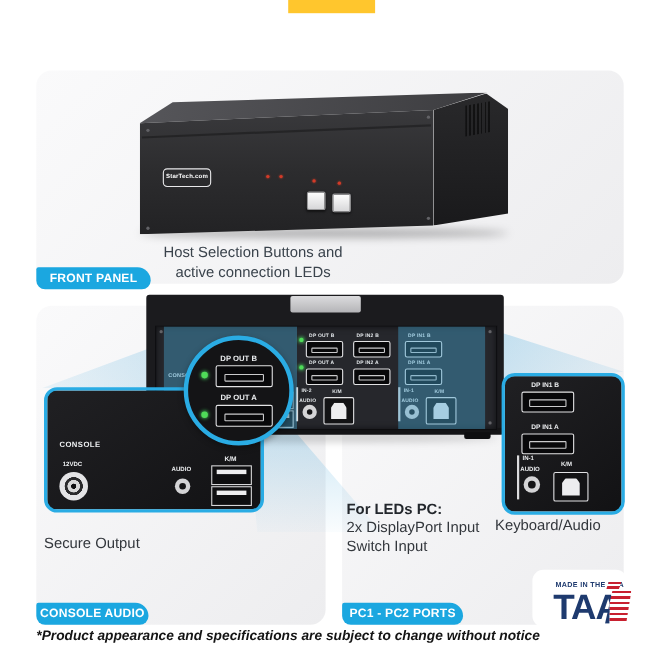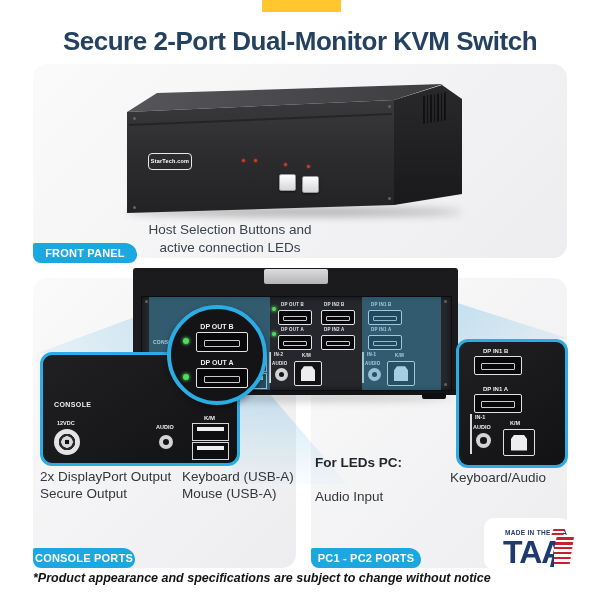--- a/index.html
+++ b/index.html
@@ -112,21 +112,20 @@
      clip-path:polygon(28% 0,100% 0,80% 100%,0 100%);border-left:4px solid #1e3a6e;}
 
   .footer{left:33px;top:571px;font-size:12.5px;font-style:italic;font-weight:600;color:#141414;}
 </style>
 </head>
 <body>
 
 <div class="stage">
 
   <div class="abs yellow-tab"></div>
-  <div class="abs title">Secure 2-Port Dual-Monitor KVM Switch</div>
 
   <div class="abs card card1"></div>
   <div class="abs card card2"></div>
   <div class="abs card card3"></div>
 
   <div class="abs beam beam-left"></div>
   <div class="abs beam beam-right"></div>
   <div class="abs beam beam-mid"></div>
 
   <div class="abs front-product">
@@ -238,35 +237,31 @@
   <div class="abs magnifier">
     <div class="abs clabel" style="left:0;top:14px;width:100%;text-align:center;font-size:7px;">DP OUT B</div>
     <div class="abs gled" style="left:12px;top:29px;width:6px;height:6px;"></div>
     <div class="abs dp" style="left:25px;top:23px;width:50px;height:18px;border-width:1.5px;"></div>
     <div class="abs clabel" style="left:0;top:50px;width:100%;text-align:center;font-size:7px;">DP OUT A</div>
     <div class="abs gled" style="left:12px;top:65px;width:6px;height:6px;"></div>
     <div class="abs dp" style="left:25px;top:59px;width:50px;height:18px;border-width:1.5px;"></div>
   </div>
 
   <div class="abs cap" style="left:40px;top:469px;">
-    <span>2x DisplayPort Output</span><br>
+    <br>
     <span>Secure Output</span>
-  </div>
-  <div class="abs cap" style="left:182px;top:469px;">
-    <span>Keyboard (USB-A)</span><br>
-    <span>Mouse (USB-A)</span>
   </div>
   <div class="abs cap" style="left:315px;top:455px;">
     <b>For LEDs PC:</b><br>
-    <br>
-    <span>Audio Input</span>
+    <span>2x DisplayPort Input</span><br>
+    <span>Switch Input</span>
   </div>
   <div class="abs cap" style="left:450px;top:470px;">Keyboard/Audio</div>
 
-  <div class="abs tag" style="left:33px;top:548px;width:102px;">CONSOLE PORTS</div>
+  <div class="abs tag" style="left:33px;top:548px;width:102px;">CONSOLE AUDIO</div>
   <div class="abs tag" style="left:311px;top:548px;width:110px;">PC1 - PC2 PORTS</div>
 
   <div class="abs taa-badge">
     <div class="abs taa-made">MADE IN THE USA</div>
     <div class="abs stripes taa-stripes-small"></div>
     <div class="abs taa-word">TAA</div>
     <div class="abs taa-flag"></div>
   </div>
 
   <div class="abs footer">*Product appearance and specifications are subject to change without notice</div>

